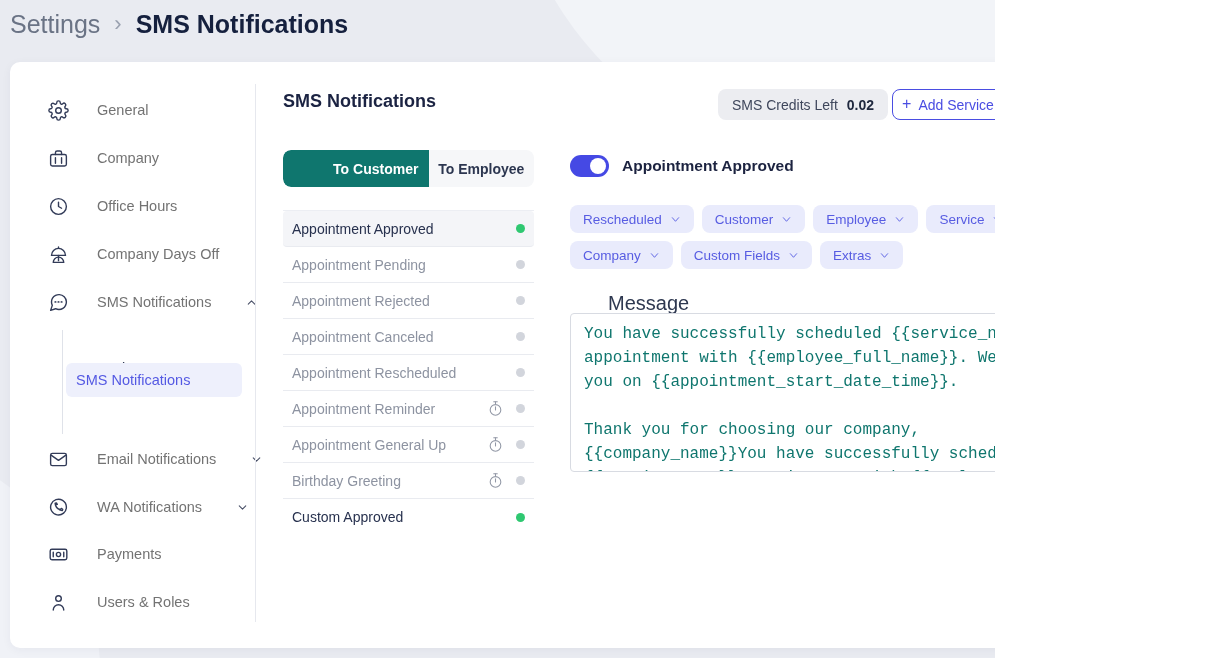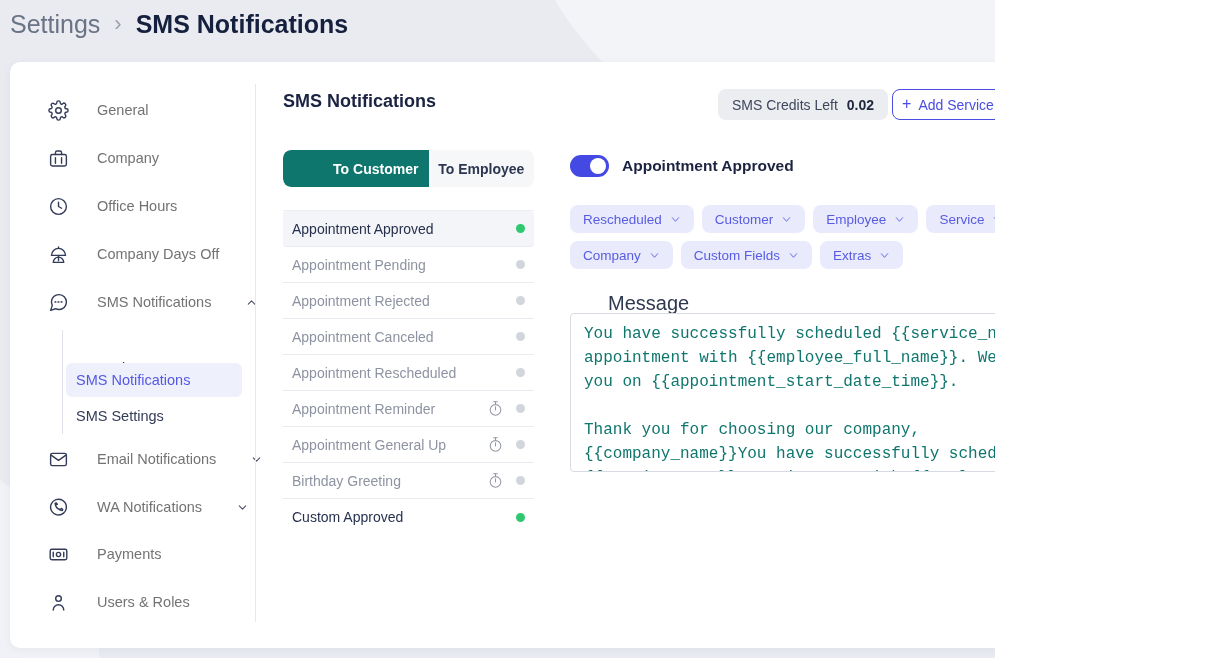--- a/index.html
+++ b/index.html
@@ -203,23 +203,20 @@
       </div>
 
       <div class="submenu-line"></div>
 
       <div class="sub-row" style="top:289px">
         <span>SMS History</span>
       </div>
       <div class="sub-row active" style="top:301px">
         <span>SMS Notifications</span>
       </div>
-      <div class="sub-row" style="top:337px">
-        <span>SMS Settings</span>
-      </div>
 
       <div class="nav-row" style="top:385px">
         <svg class="mi" viewBox="0 0 24 24">
             <rect x="3" y="5" width="18" height="14" rx="2"></rect>
             <polyline points="3.5 7 12 13 20.5 7"></polyline>
           </svg>
         <span>Email Notifications</span>
         <svg class="chev" viewBox="0 0 24 24">
             <polyline points="6 9 12 15 18 9"></polyline>
           </svg>

